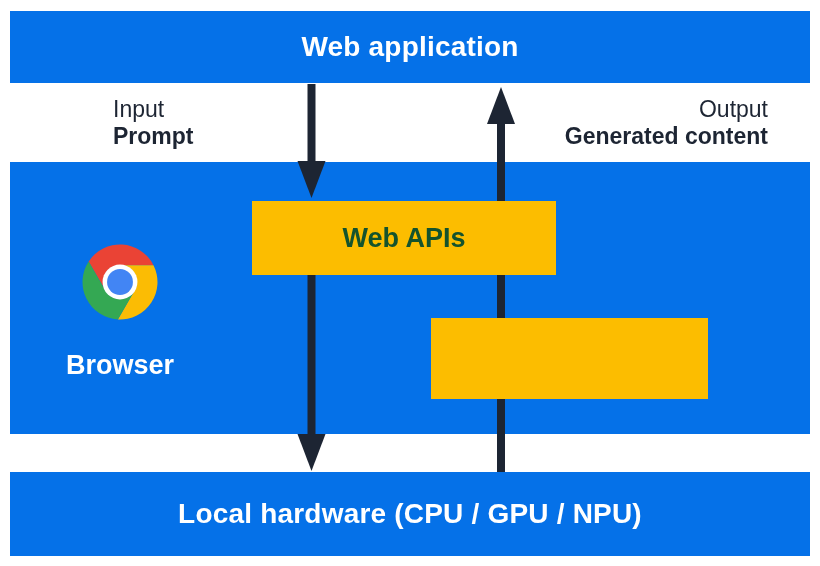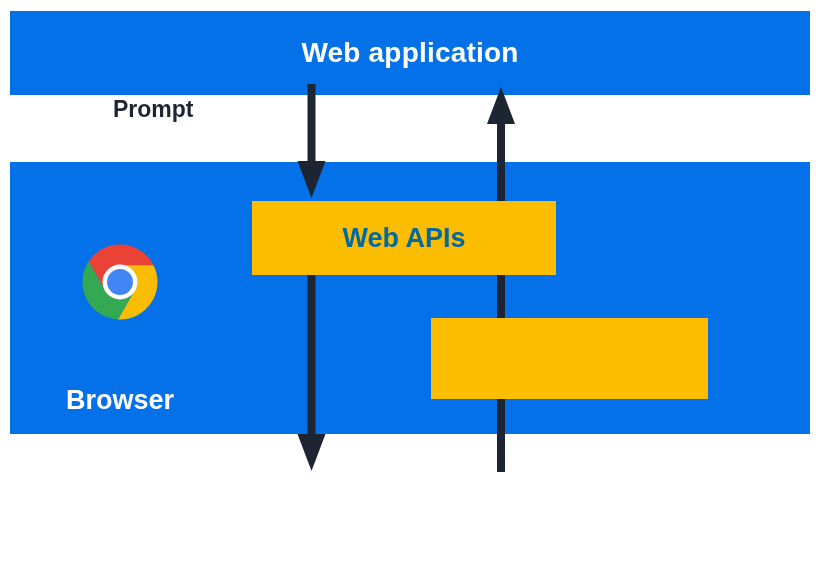--- a/index.html
+++ b/index.html
@@ -18,21 +18,21 @@
   .layer-bar {
     position: absolute;
     left: 10px;
     width: 800px;
     background: #0571e8;
     display: flex;
     align-items: center;
     justify-content: center;
     z-index: 1;
   }
-  .top-bar    { top: 11px;  height: 84px; }
+  .top-bar    { top: 11px;  height: 72px; }
   .middle-panel {
     position: absolute;
     left: 10px;
     top: 162px;
     width: 800px;
     height: 272px;
     background: #0571e8;
     z-index: 1;
   }
   .bottom-bar { top: 472px; height: 84px; }
@@ -58,21 +58,21 @@
   .io-value   { font-weight: bold; text-align: center; }
   .arrows-svg {
     position: absolute;
     left: 0;
     top: 0;
     z-index: 2;
   }
   .yellow-box {
     position: absolute;
     background: #fcbd00;
-    color: #0369a1;
+    color: #14532d;
     display: flex;
     flex-direction: column;
     align-items: center;
     justify-content: center;
     text-align: center;
     z-index: 3;
   }
   .web-apis-box {
     left: 252px;
     top: 201px;
@@ -101,34 +101,38 @@
   .browser-label {
     position: absolute;
     left: 40px;
     top: 350px;
     width: 160px;
     text-align: center;
     color: #ffffff;
     font-size: 27px;
     font-weight: 600;
     z-index: 3;
-    margin-top: 35px;
   }
 </style>
 </head>
 <body>
 
 <div class="canvas">
 
   <div class="layer-bar top-bar">
     <span class="bar-title">Web application</span>
   </div>
 
   <div class="io-group left">
+    <div class="io-caption">Input</div>
     <div class="io-value">Prompt</div>
+  </div>
+  <div class="io-group right">
+    <div class="io-caption">Output</div>
+    <div class="io-value">Generated content</div>
   </div>
 
   <div class="middle-panel"></div>
 
   <svg class="arrows-svg" width="820" height="566" viewBox="0 0 820 566">
     <g>
       <line x1="311.5" y1="84" x2="311.5" y2="165" stroke="#1d2533" stroke-width="8"></line>
       <polygon points="297.5,161 325.5,161 311.5,198" fill="#1d2533"></polygon>
     </g>
     <g>
@@ -152,14 +156,17 @@
     <circle cx="24" cy="24" r="6.9" fill="#4285f4"></circle>
   </svg>
   <div class="browser-label">Browser</div>
 
   <div class="yellow-box web-apis-box">
     <span>Web APIs</span>
   </div>
   <div class="yellow-box builtin-box">
   </div>
 
+  <div class="layer-bar bottom-bar">
+    <span class="bar-title">Local hardware (CPU / GPU / NPU)</span>
+  </div>
 
 </div>
 
 </body></html>

